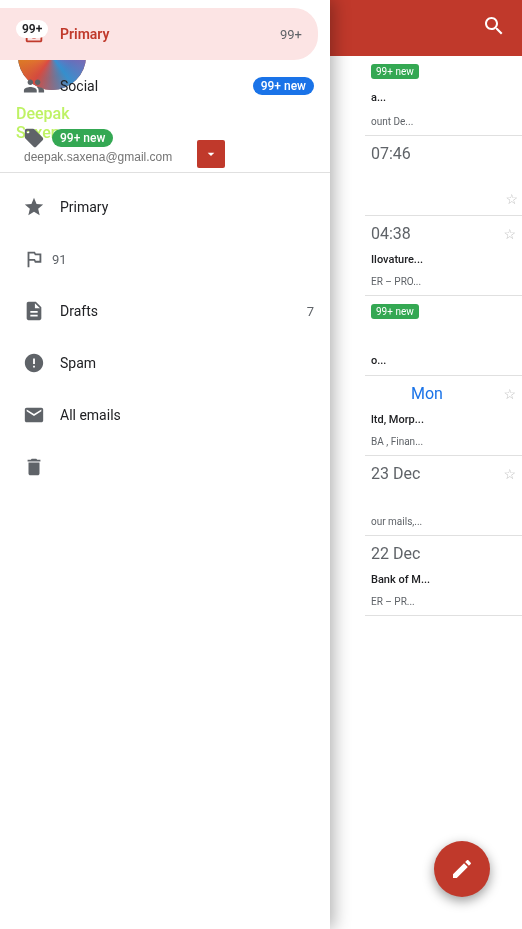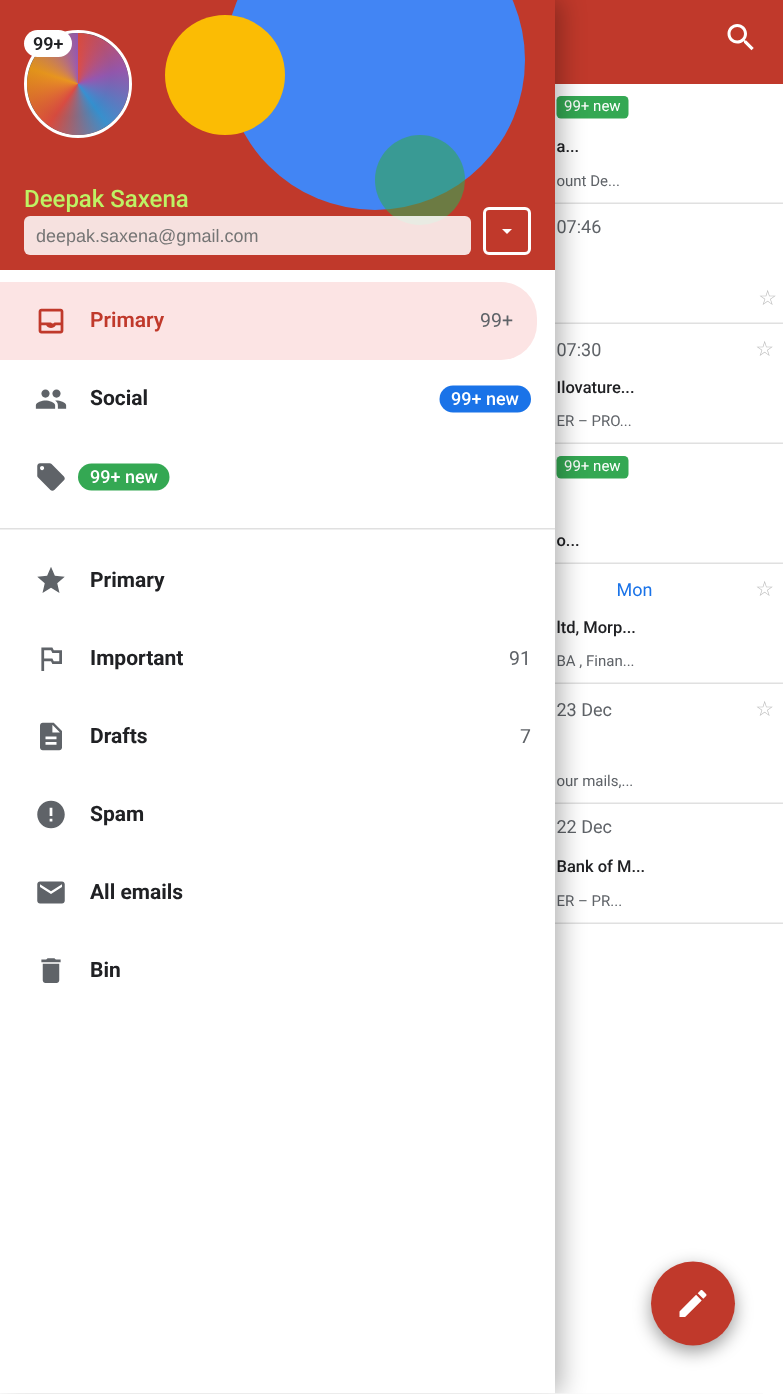--- a/index.html
+++ b/index.html
@@ -64,21 +64,21 @@
       justify-content: space-between;
     }
 
     .email-item-top {
       display: flex;
       justify-content: space-between;
       align-items: center;
     }
 
     .email-item-time {
-      font-size: 12px;
+      font-size: 16px;
       color: #5f6368;
     }
 
     .email-item-time.blue {
       color: #1a73e8;
       padding-left: 40px;
     }
 
     .email-item-time.green-badge {
       background: #34a853;
@@ -113,27 +113,27 @@
       position: absolute;
       right: 4px;
       bottom: 8px;
     }
 
     
     .drawer {
       position: absolute;
       top: 0;
       left: 0;
-      width: 370px;
+      width: 330px;
       height: 929px;
       background: #fff;
       z-index: 20;
       box-shadow: 4px 0 16px rgba(0,0,0,0.3);
       display: flex;
-      flex-direction: column;
+      flex-direction: row;
     }
 
     
     .drawer-header {
       height: 180px;
       background: #c0392b;
       position: relative;
       flex-shrink: 0;
     }
 
@@ -294,21 +294,21 @@
     }
 
     .nav-item.active .nav-icon {
       color: #c0392b;
     }
 
     .nav-label {
       flex: 1;
       font-size: 14px;
       color: #202124;
-      font-weight: 700;
+      font-weight: 400;
       margin-left: 8px;
     }
 
     .nav-item.active .nav-label {
       font-weight: 600;
       color: #c0392b;
     }
 
     .nav-count {
       font-size: 13px;
@@ -385,21 +385,21 @@
 
   <div class="email-item">
     <div class="email-item-top">
       <span class="email-item-time">07:46</span>
     </div>
     <span class="star-icon">☆</span>
   </div>
 
   <div class="email-item">
     <div class="email-item-top">
-      <span class="email-item-time">07:30</span>
+      <span class="email-item-time">04:38</span>
       <span class="star-icon" style="position:relative;right:auto;bottom:auto;">☆</span>
     </div>
     <div class="email-item-sender">Ilovature...</div>
     <div class="email-item-subject">ER – PRO...</div>
   </div>
 
   <div class="email-item">
     <div class="email-item-top">
       <span class="email-item-time green-badge">99+ new</span>
     </div>
@@ -500,21 +500,20 @@
       </div>
       <span class="nav-label">Primary</span>
     </div>
 
     <div class="nav-item">
       <div class="nav-icon">
         <svg class="icon-svg" viewBox="0 0 24 24" fill="#5f6368">
           <path d="M14 6l-1-2H5v17h2v-7h5l1 2h7V6h-6zm4 8h-4l-1-2H7V6h5l1 2h5v6z"></path>
         </svg>
       </div>
-      <span class="nav-label">Important</span>
       <span class="nav-count">91</span>
     </div>
 
 
     <div class="nav-item">
       <div class="nav-icon">
         <svg class="icon-svg" viewBox="0 0 24 24" fill="#5f6368">
           <path d="M14 2H6c-1.1 0-1.99.9-1.99 2L4 20c0 1.1.89 2 1.99 2H18c1.1 0 2-.9 2-2V8l-6-6zm2 16H8v-2h8v2zm0-4H8v-2h8v2zm-3-5V3.5L18.5 9H13z"></path>
         </svg>
       </div>
@@ -539,21 +538,20 @@
       </div>
       <span class="nav-label">All emails</span>
     </div>
 
     <div class="nav-item">
       <div class="nav-icon">
         <svg class="icon-svg" viewBox="0 0 24 24" fill="#5f6368">
           <path d="M6 19c0 1.1.9 2 2 2h8c1.1 0 2-.9 2-2V7H6v12zM19 4h-3.5l-1-1h-5l-1 1H5v2h14V4z"></path>
         </svg>
       </div>
-      <span class="nav-label">Bin</span>
     </div>
 
   </div>
 </div>
 
 <div class="top-bar">
   <span class="search-icon-top">
     <svg width="24" height="24" viewBox="0 0 24 24" fill="white">
       <path d="M15.5 14h-.79l-.28-.27C15.41 12.59 16 11.11 16 9.5 16 5.91 13.09 3 9.5 3S3 5.91 3 9.5 5.91 16 9.5 16c1.61 0 3.09-.59 4.23-1.57l.27.28v.79l5 4.99L20.49 19l-4.99-5zm-6 0C7.01 14 5 11.99 5 9.5S7.01 5 9.5 5 14 7.01 14 9.5 11.99 14 9.5 14z"></path>
     </svg>

